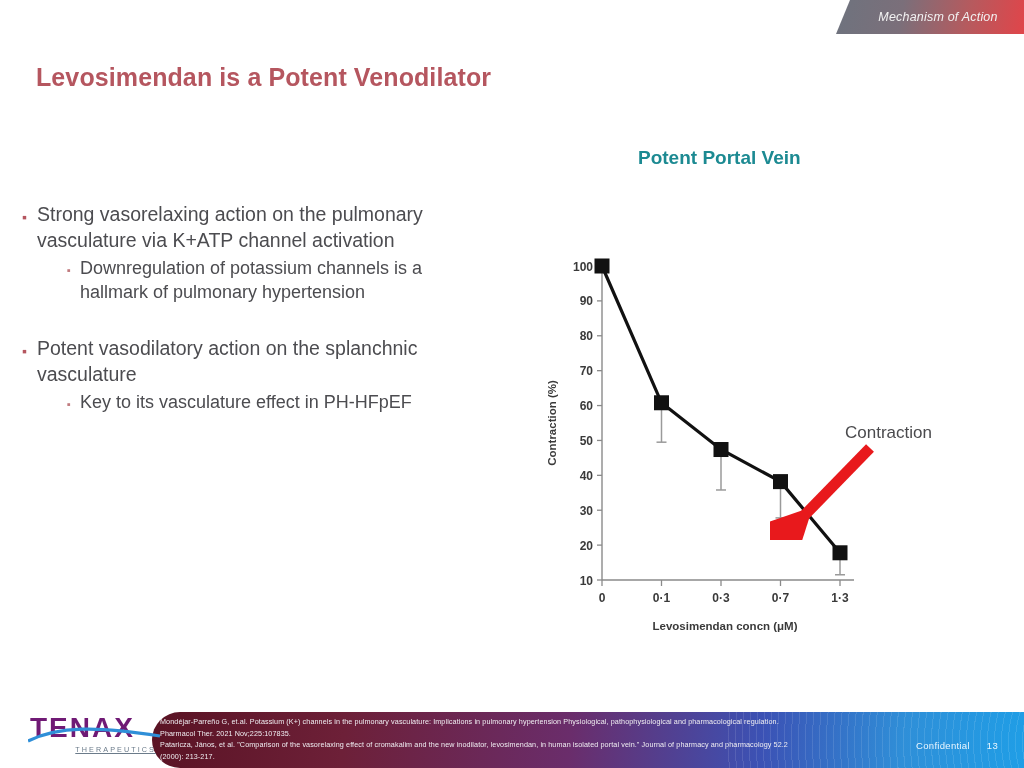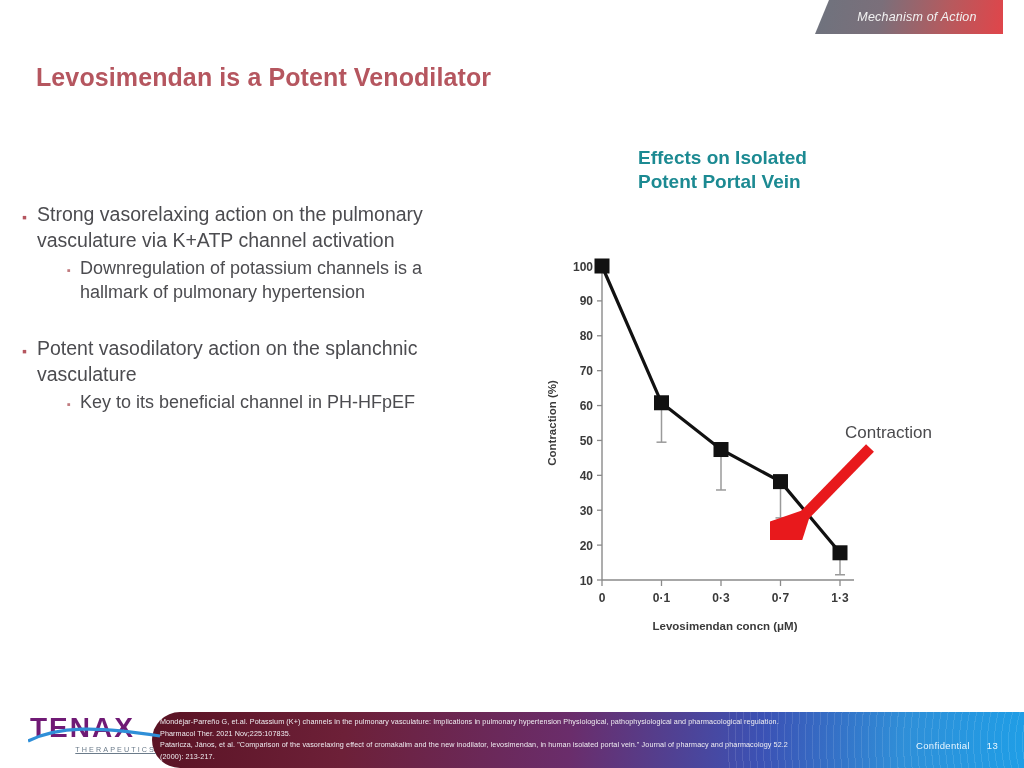--- a/index.html
+++ b/index.html
@@ -3,21 +3,21 @@
 <meta charset="utf-8">
 <style>
   html,body{margin:0;padding:0;}
   body{
     width:1024px;height:768px;position:relative;overflow:hidden;
     background:#ffffff;
     font-family:"Liberation Sans","DejaVu Sans",sans-serif;
   }
 
   
-  .banner-wrap{position:absolute;top:0;left:815px;width:188px;height:34px;overflow:hidden;}
+  .banner-wrap{position:absolute;top:0;left:836px;width:188px;height:34px;overflow:hidden;}
   .banner{
     position:absolute;top:0;left:0;width:188px;height:34px;
     background:linear-gradient(100deg,#6e737e 0%,#7b6f7a 35%,#b65a5e 70%,#e0454a 100%);
     clip-path:polygon(14px 0,188px 0,188px 34px,0 34px);
     display:flex;align-items:center;justify-content:center;
   }
   .banner-text{
     color:#f2f2f2;font-style:italic;font-size:12.5px;letter-spacing:.2px;
     padding-left:16px;white-space:nowrap;
   }
@@ -125,27 +125,26 @@
 
   <div class="gap"></div>
 
   <div class="b-row lvl1">
     <span class="b-mark">▪</span>
     <span class="b-text">Potent vasodilatory action on the splanchnic vasculature</span>
   </div>
 
   <div class="b-row lvl2">
     <span class="b-mark">▪</span>
-    <span class="b-text">Key to its beneficial channel in PH-HFpEF</span>
+    <span class="b-text">Key to its vasculature effect in PH-HFpEF</span>
   </div>
 
 </div>
 
 <div class="chart-heading">
-  <div>Effects on Isolated</div>
   <div>Potent Portal Vein</div>
 </div>
 
 <div class="chart-area">
   <svg class="chart-svg" id="chart-svg" width="330" height="390" viewBox="0 0 330 390">
       <line x1="62" y1="12" x2="62" y2="330" stroke="#8a8a8a" stroke-width="1.4"></line>
       <line x1="62" y1="330" x2="314" y2="330" stroke="#8a8a8a" stroke-width="1.4"></line>
       <line x1="57" y1="330" x2="62" y2="330" stroke="#8a8a8a" stroke-width="1.3"></line>
       <text x="53" y="334.5" text-anchor="end" font-size="12" font-family="&quot;Liberation Sans&quot;,sans-serif" fill="#3a3a3a" font-weight="bold">10</text>
       <line x1="57" y1="295.1111111111111" x2="62" y2="295.1111111111111" stroke="#8a8a8a" stroke-width="1.3"></line>

